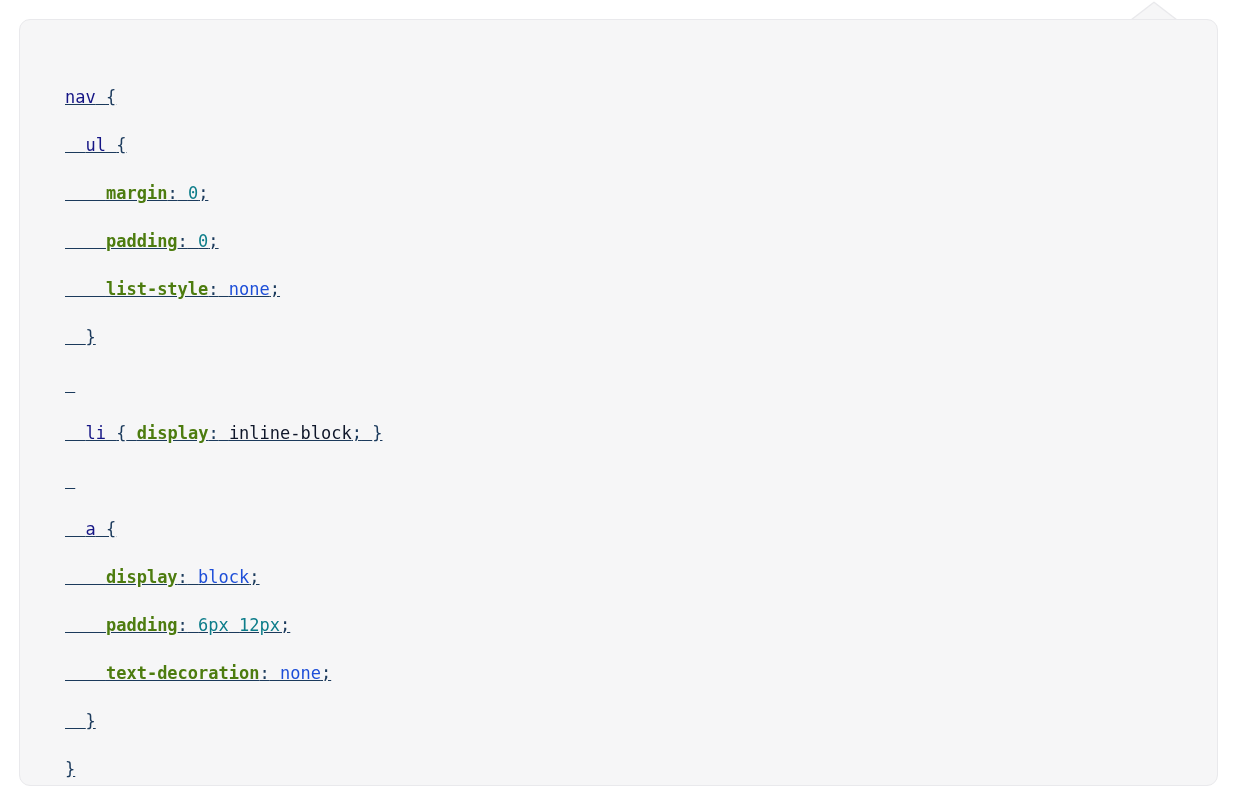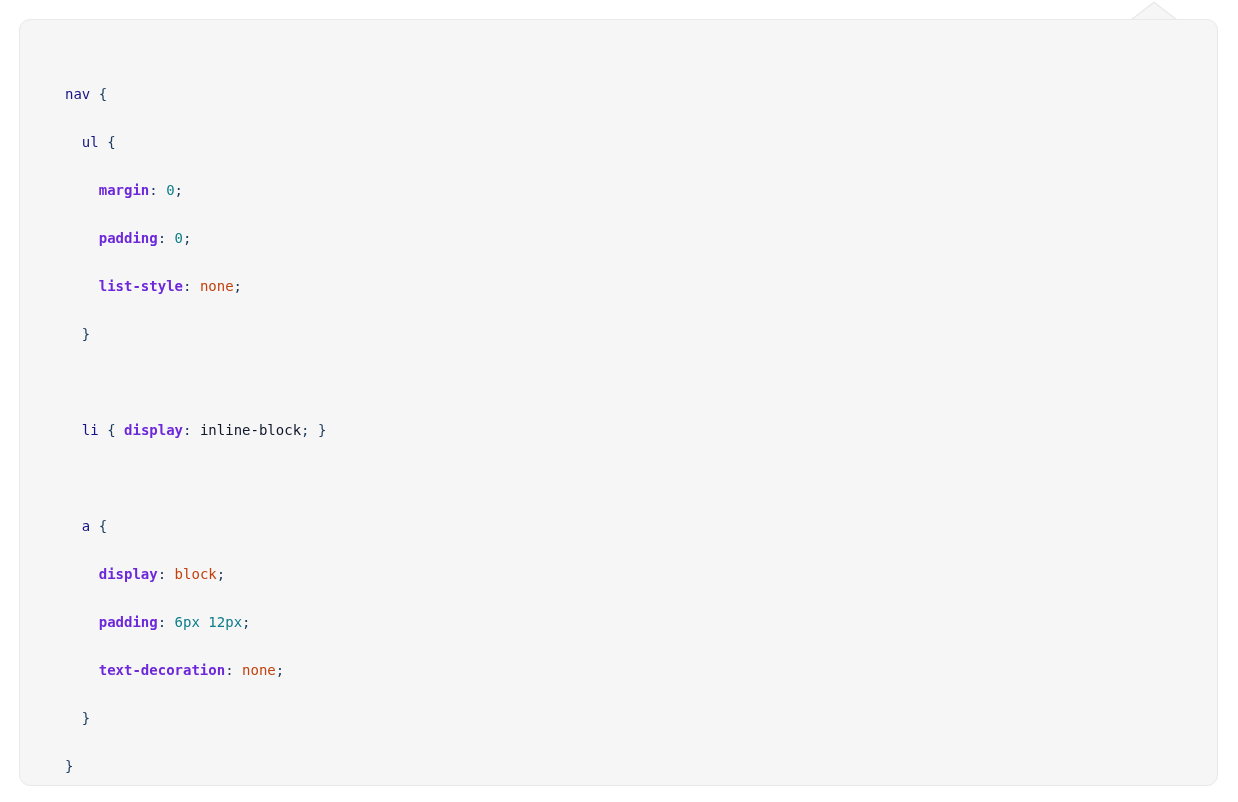--- a/index.html
+++ b/index.html
@@ -47,38 +47,39 @@
   }
   .callout-tail svg { display: block; }
 
   
   .code-body {
     position: absolute;
     left: 45px;
     top: 36px;
     right: 24px;
     font-family: "DejaVu Sans Mono", monospace;
-    font-size: 14px;
+    font-size: 17px;
     line-height: 48px;
     white-space: pre;
     letter-spacing: 0px;
     color: #1b3a5c;
+    text-decoration: underline;
   }
 
   .code-line {
     height: 48px;
     white-space: pre;
   }
   .code-line.blank { color: transparent; }
 
   
   .tok-selector   { color: #151585; }            
   .tok-punct      { color: #1b3a5c; }            
-  .tok-prop       { color: #6d28d9; font-weight: 700; }  
-  .tok-keyword    { color: #c2410c; }            
+  .tok-prop       { color: #4d7c0f; font-weight: 700; }  
+  .tok-keyword    { color: #1d4ed8; }            
   .tok-number     { color: #0d7d8a; }            
   .tok-value      { color: #0f172a; }            
 </style>
 </head>
 <body>
 
 <div id="stage">
 
   <div class="callout-tail">
     <svg width="52" height="23" viewBox="0 0 52 23" xmlns="http://www.w3.org/2000/svg">

